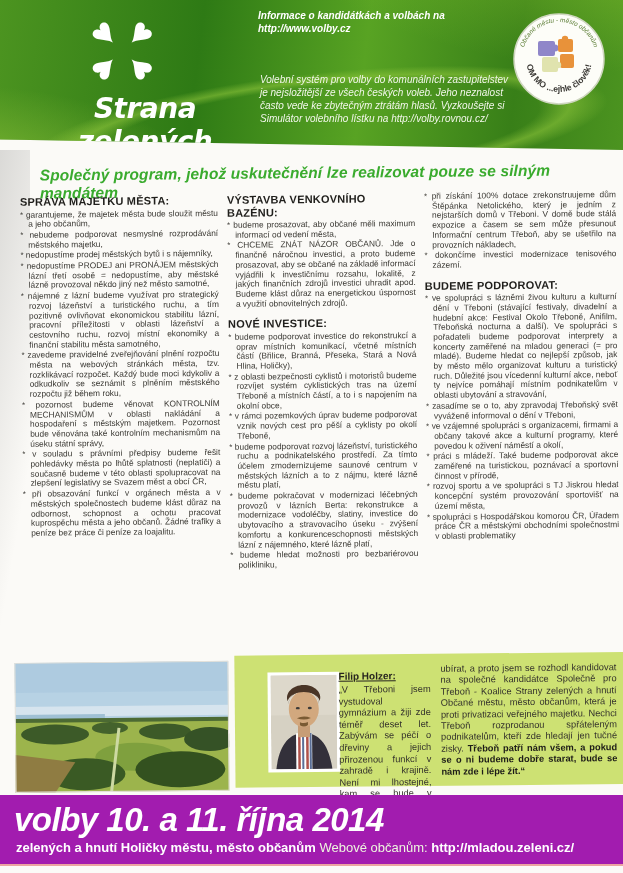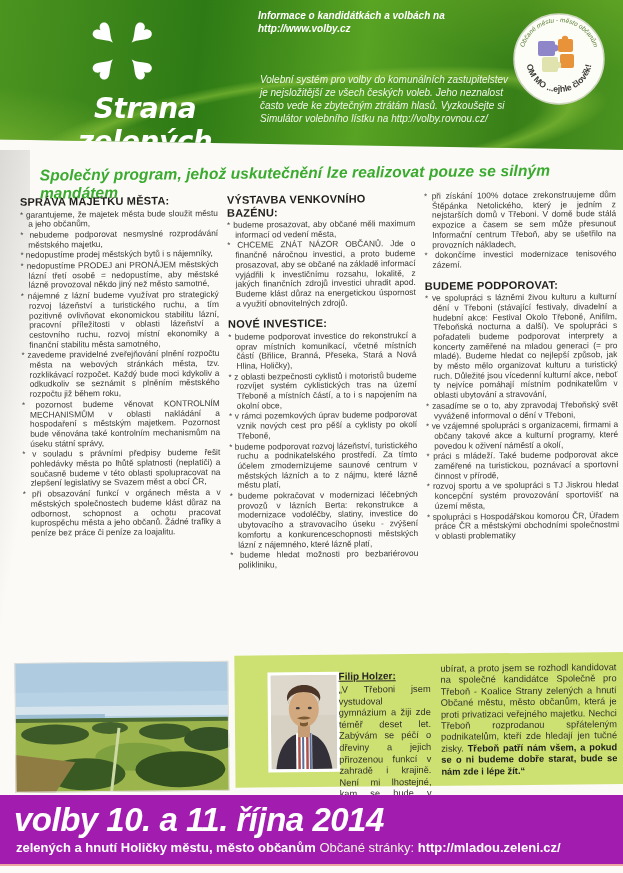--- a/index.html
+++ b/index.html
@@ -190,18 +190,18 @@
       <div class="cand-quote-b">
         <span>ubírat, a proto jsem se rozhodl kandidovat na společné kandidátce Společně pro Třeboň - Koalice Strany zelených a hnutí Občané městu, město občanům, která je proti privatizaci veřejného majetku. Nechci Třeboň rozprodanou spřáteleným podnikatelům, kteří zde hledají jen tučné zisky.</span>
         <b>Třeboň patří nám všem, a pokud se o ni budeme dobře starat, bude se nám zde i lépe žít.“</b>
       </div>
     </div>
   </div>
 
   <div class="footer">
     <div class="footer-line1">volby 10. a 11. října 2014</div>
     <div class="footer-line2">
-      <span class="b">zelených a hnutí Holičky městu, město občanům</span><span class="lite"> Občané stránky: </span><span class="b">http://mladou.zeleni.cz/</span>
+      <span class="b">zelených a hnutí Holičky městu, město občanům</span><span class="lite"> Webové občanům: </span><span class="b">http://mladou.zeleni.cz/</span>
     </div>
   </div>
   <div class="bottom-line"></div>
 
 </div>
 
 </body></html>

